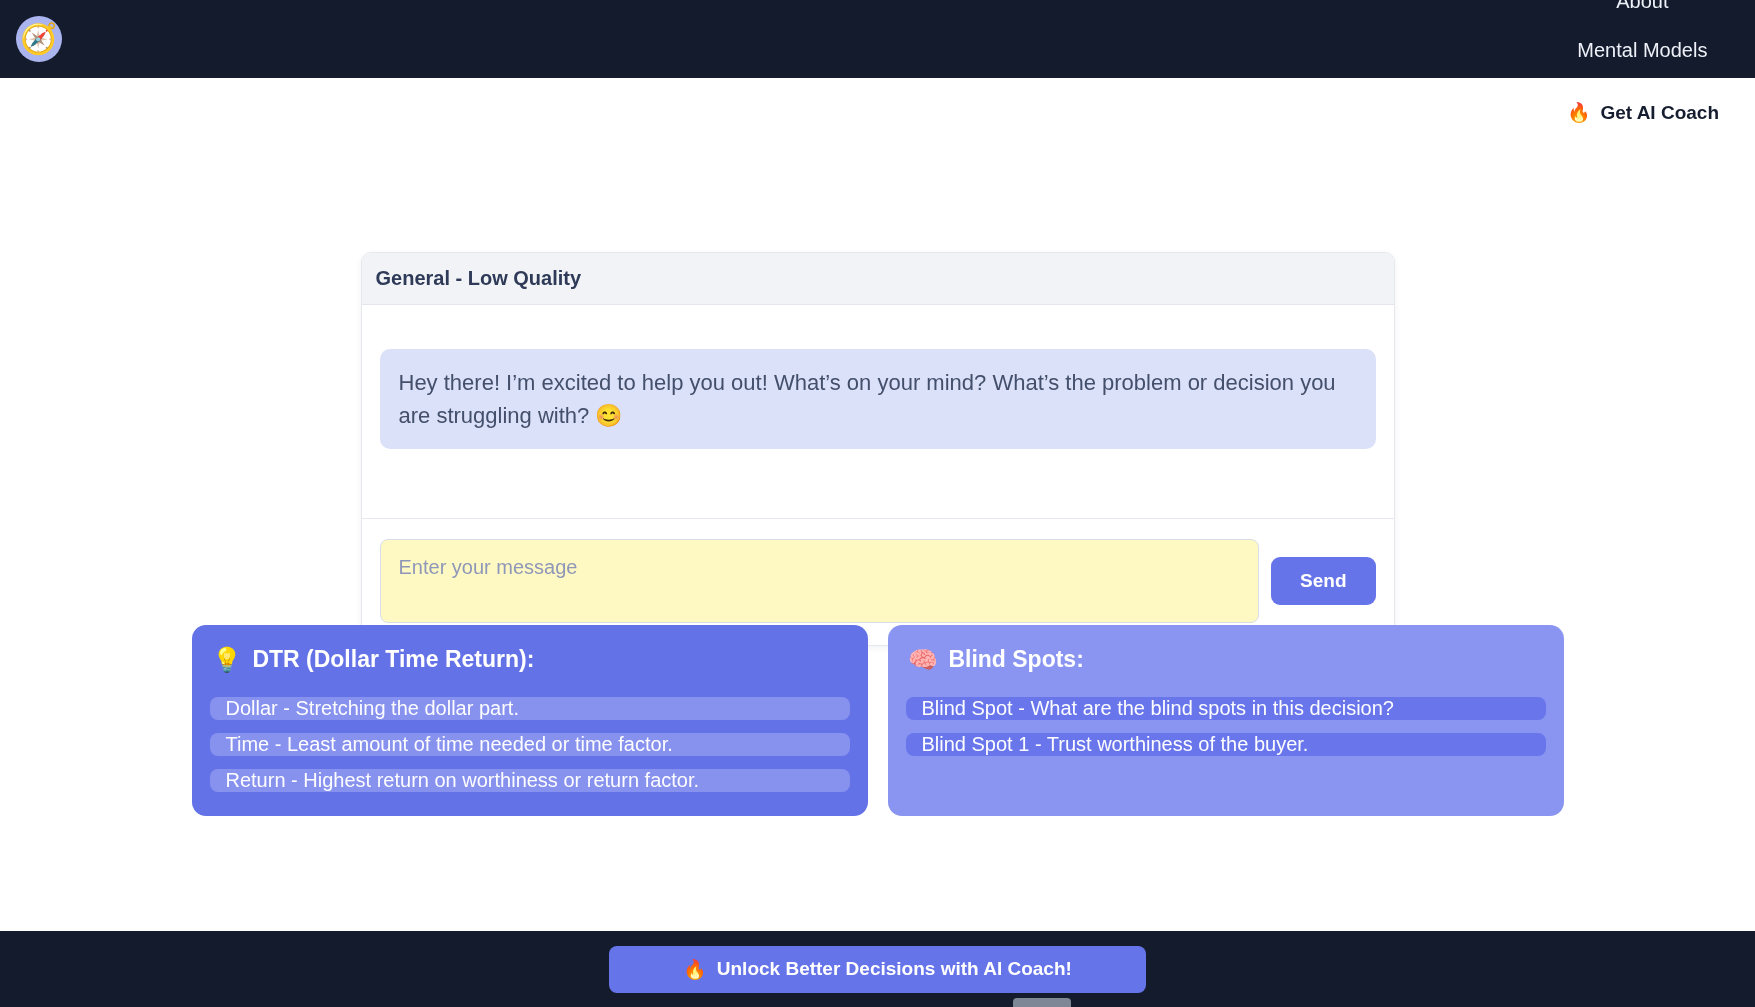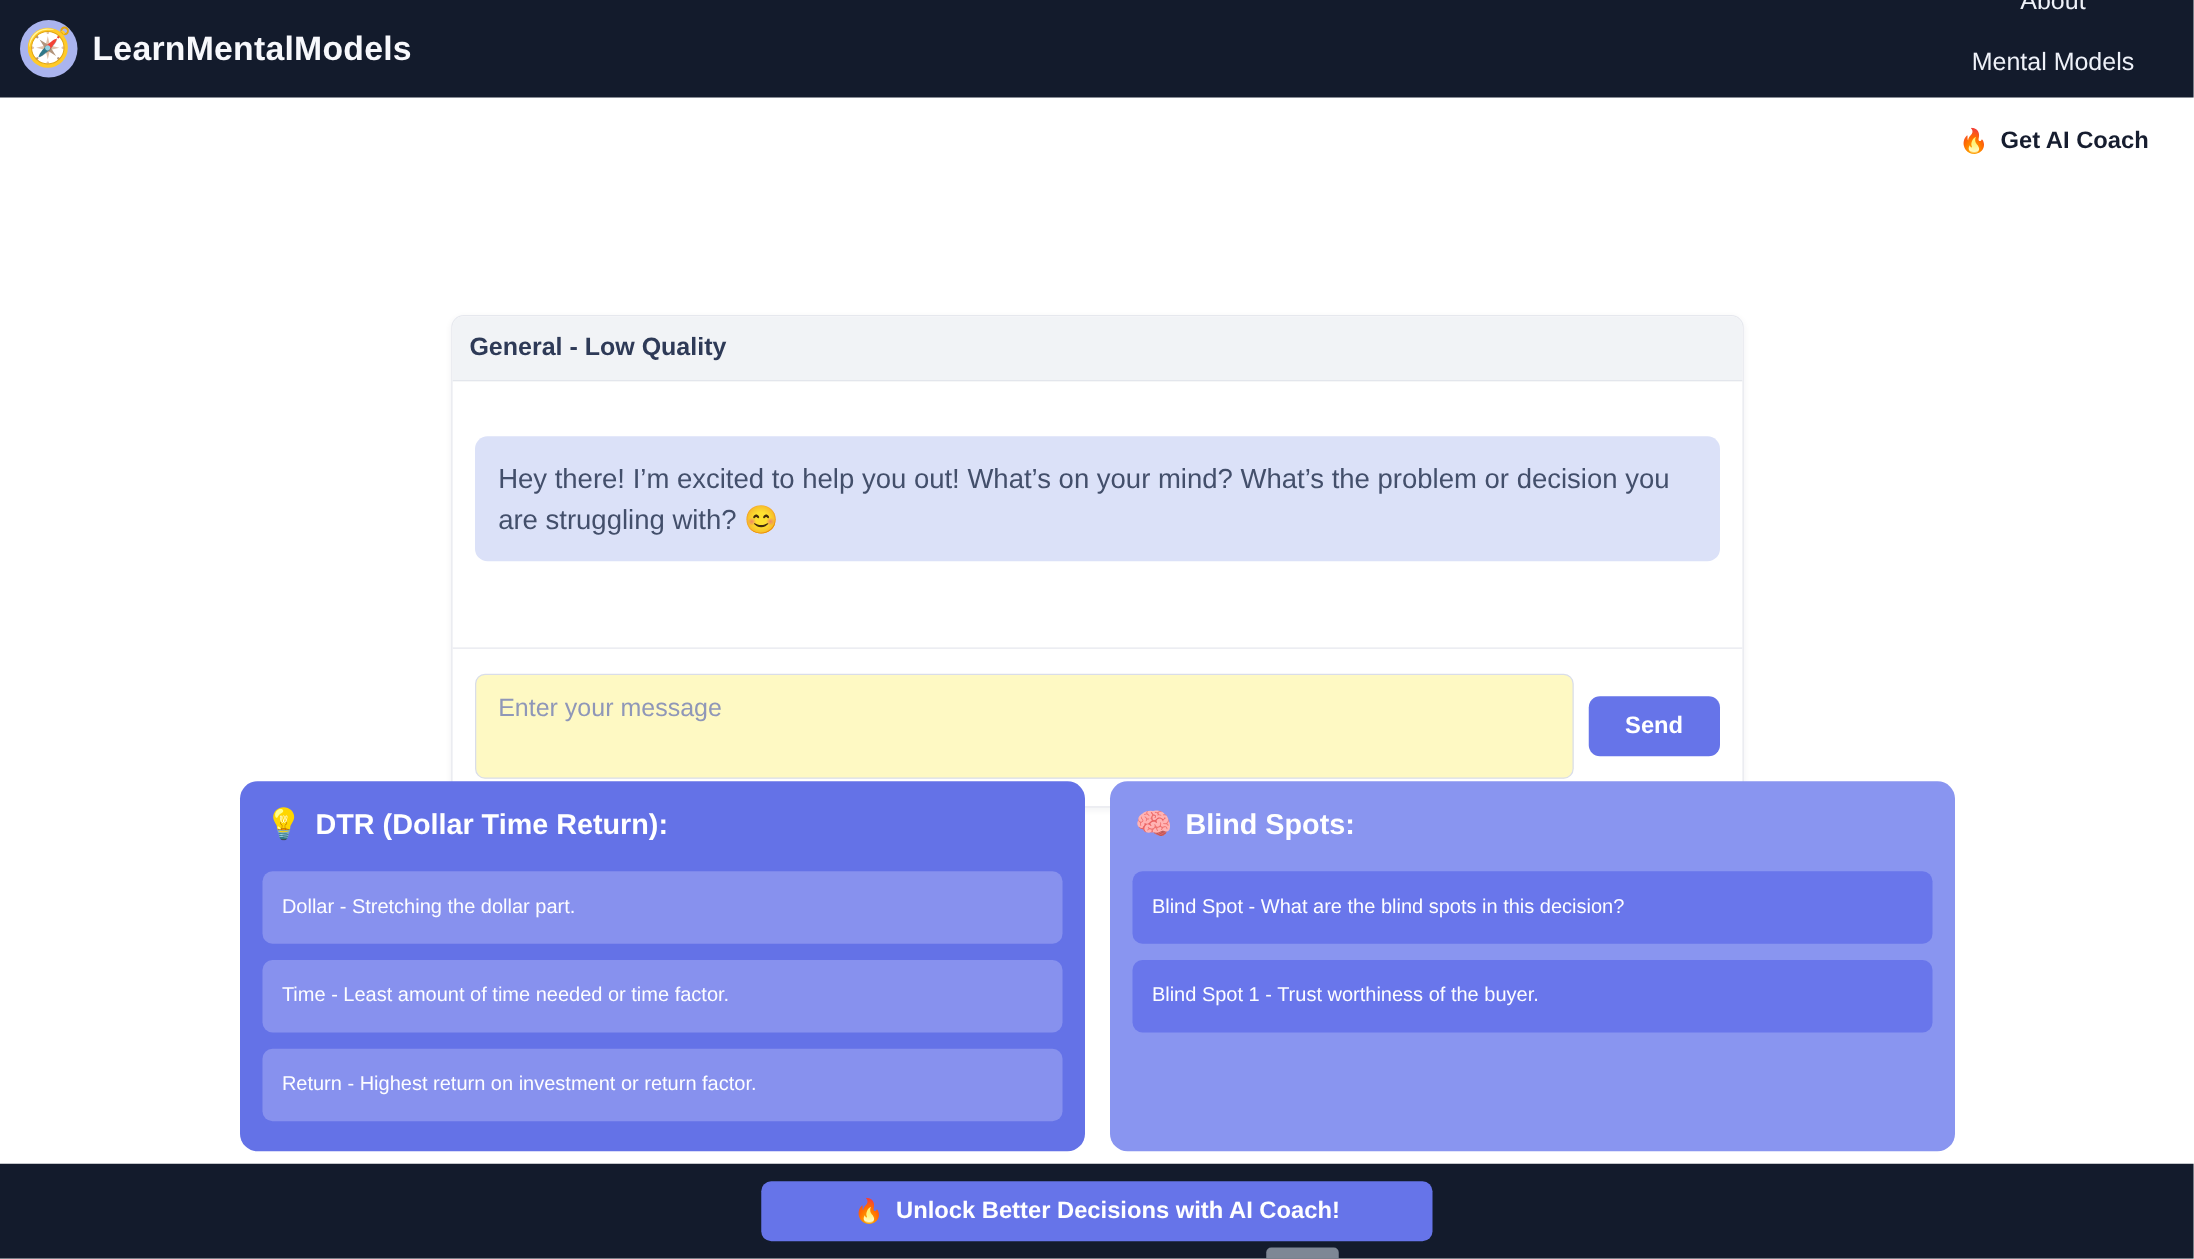--- a/index.html
+++ b/index.html
@@ -81,22 +81,22 @@
   }
   .insight-card { border-radius: 14px; padding: 21px 18px 24px 18px; color: #ffffff; }
   .card-dtr { background: #6472e7; }
   .card-blind { background: #8995f0; }
   .card-title {
     display: flex; align-items: center; gap: 10px;
     font-size: 23px; font-weight: 700; margin-bottom: 24px; padding-left: 3px;
   }
   .card-title .emoji { font-size: 24px; line-height: 1; }
   .card-item {
-    border-radius: 8px; padding: 20px 16px;
-    font-size: 16px; color: #fdfdff; margin-bottom: 13px;
+    border-radius: 8px; padding: 0 16px;
+    font-size: 20px; color: #fdfdff; margin-bottom: 13px;
   }
   .card-item:last-child { margin-bottom: 0; }
   .card-dtr .card-item { background: #8791ee; }
   .card-blind .card-item { background: #6976eb; }
 
   
   .footer {
     flex: 0 0 auto; height: 76px; background: #131b2c;
     display: flex; align-items: center; justify-content: center;
     position: relative;
@@ -116,21 +116,20 @@
 </head>
 <body>
 
 <div class="page">
 
   <header class="navbar">
     <div class="brand">
       <span class="logo-badge">
         <span>🧭</span>
       </span>
-      <span class="brand-name">LearnMentalModels</span>
     </div>
     <nav class="nav">
       <a class="nav-link">Pricing</a>
       <a class="nav-link">About</a>
       <a class="nav-link">Mental Models</a>
       <button class="nav-cta">
         <span>🔥</span>
         <span>Get AI Coach</span>
       </button>
     </nav>
@@ -151,21 +150,21 @@
 
     <section class="cards-row">
 
       <div class="insight-card card-dtr">
         <div class="card-title">
           <span class="emoji">💡</span>
           <span>DTR (Dollar Time Return):</span>
         </div>
         <div class="card-item">Dollar - Stretching the dollar part.</div>
         <div class="card-item">Time - Least amount of time needed or time factor.</div>
-        <div class="card-item">Return - Highest return on investment or return factor.</div>
+        <div class="card-item">Return - Highest return on worthiness or return factor.</div>
       </div>
 
       <div class="insight-card card-blind">
         <div class="card-title">
           <span class="emoji">🧠</span>
           <span>Blind Spots:</span>
         </div>
         <div class="card-item">Blind Spot - What are the blind spots in this decision?</div>
         <div class="card-item">Blind Spot 1 - Trust worthiness of the buyer.</div>
       </div>

